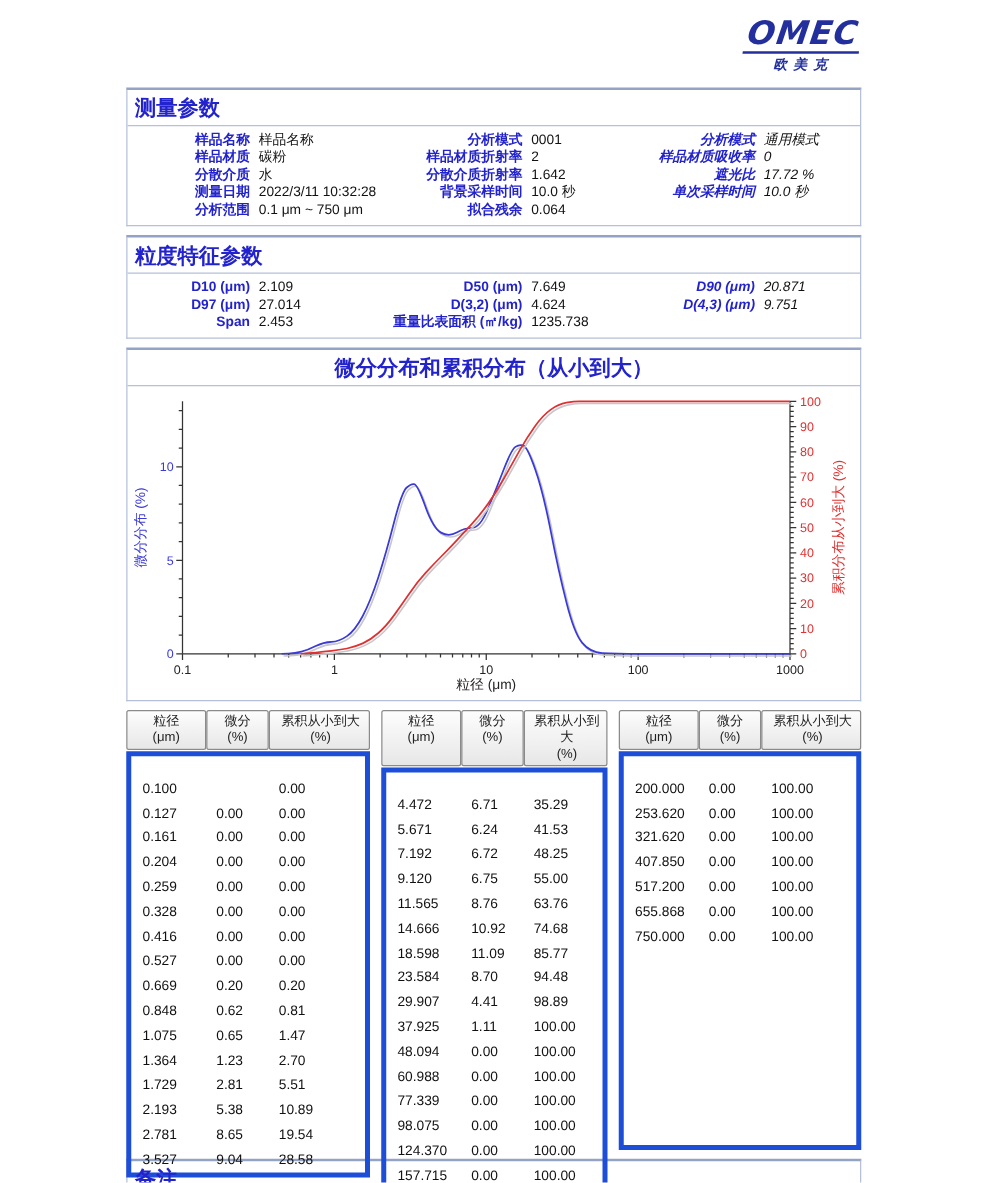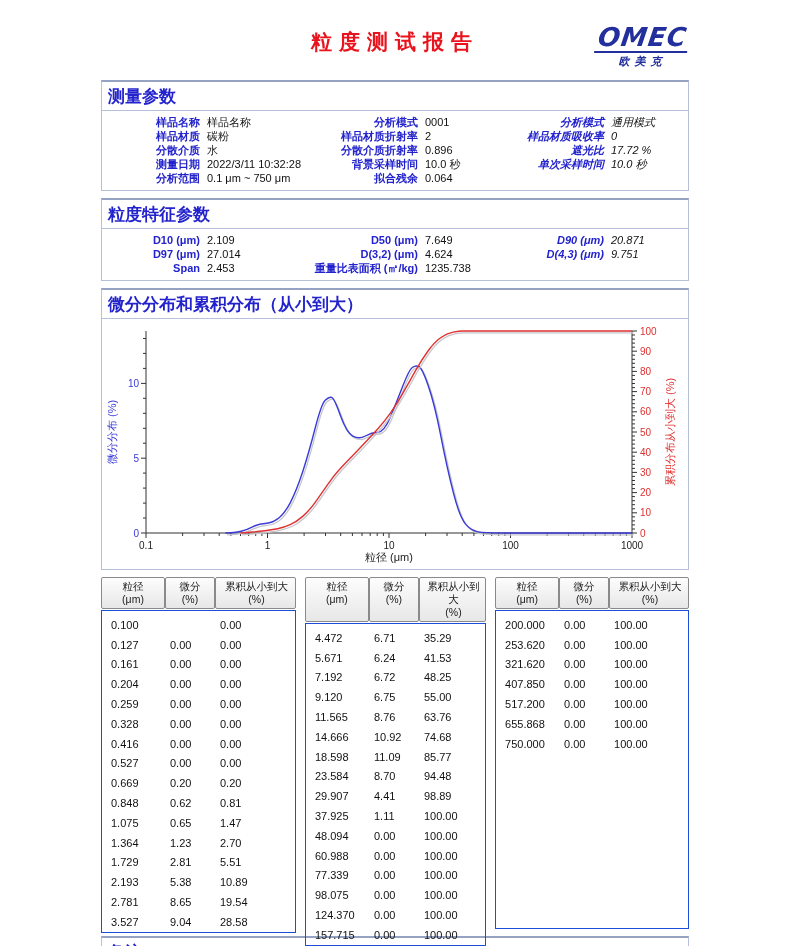--- a/index.html
+++ b/index.html
@@ -9,21 +9,21 @@
   
   .titlebar{position:relative;height:52px;}
   .report-title{color:#e8131c;font-size:21px;letter-spacing:7px;text-align:center;margin:10px 0 0;font-weight:bold;}
   .logo{position:absolute;right:0;top:-4px;text-align:center;color:#232f9c;}
   .logo-main{display:inline-block;font-family:"DejaVu Sans",sans-serif;font-style:italic;font-weight:900;font-size:26px;line-height:1;letter-spacing:1px;transform:skewX(-8deg);border-bottom:2px solid #232f9c;padding:0 2px 1px;}
   .logo-sub{font-size:11px;font-weight:bold;letter-spacing:5px;margin-top:1px;font-style:italic;}
 
   
   .sect{border:1px solid #b6c0da;border-top:2px solid #94a2c4;margin-bottom:7px;background:#fff;}
   .sect-h{padding:3px 6px 2px;border-bottom:1px solid #b6c0da;color:#2323cd;font-weight:bold;font-size:17px;}
-  .sect-h.center{text-align:left;}
+  .sect-h.center{text-align:center;}
 
   
   .params{padding:4px 6px 5px;}
   .prow{display:flex;}
   .pcell{display:flex;align-items:baseline;}
   .pcell.c1{width:196px;}.pcell.c2{width:194px;}.pcell.c3{width:190px;font-style:italic;}
   .plabel{color:#2323cd;font-weight:bold;font-size:11px;text-align:right;white-space:nowrap;line-height:14px;flex:none;}
   .c1 .plabel{width:92px;}.c2 .plabel{width:116px;}.c3 .plabel{width:110px;}
   .pvalue{font-size:11px;margin-left:7px;white-space:nowrap;line-height:14px;color:#111;}
 
@@ -32,37 +32,36 @@
 
   
   .tables-row{display:flex;gap:9px;margin-bottom:7px;height:352px;}
   .tgroup{display:flex;flex-direction:column;}
   .tg0{width:197px;}.tg1{width:183px;}.tg2{width:196px;}
   .thead{display:flex;}
   .th{background:linear-gradient(#fdfdfd,#e7e7e7);border:1px solid #8a8a8a;border-radius:2px;font-size:10.5px;color:#222;padding:2px 3px;line-height:13px;}
   .th.h0{flex:0 0 56px;text-align:center;}
   .th.h1{flex:0 0 42px;text-align:center;}
   .th.h2{flex:1;text-align:center;padding-left:5px;}
-  .tbody{border:1px solid #1d4ed8;flex:1;padding-top:4px;margin-top:1px;}
+  .tbody{border:4px solid #1d4ed8;flex:1;padding-top:16px;margin-top:1px;}
   .trow{display:flex;height:19.8px;align-items:center;}
   .td{font-size:11px;color:#111;white-space:nowrap;}
   .td.d0{flex:0 0 58px;padding-left:9px;}
   .td.d1{flex:0 0 44px;padding-left:1px;}
   .td.d2{flex:1;padding-left:6px;}
 
   
   .remarks{height:30px;}
 </style>
 </head>
 <body>
 
 <div class="page">
 
   <div class="titlebar">
-    <div class="report-title">粒度测试报告</div>
     <div class="logo">
       <span class="logo-main">OMEC</span>
       <div class="logo-sub">欧美克</div>
     </div>
   </div>
 
   <div class="sect">
     <div class="sect-h">测量参数</div>
     <div class="params" id="measure-params">
         <div class="prow">
@@ -93,21 +92,21 @@
             <span class="pvalue">0</span>
           </div>
         </div>
         <div class="prow">
           <div class="pcell c1">
             <span class="plabel">分散介质</span>
             <span class="pvalue">水</span>
           </div>
           <div class="pcell c2">
             <span class="plabel">分散介质折射率</span>
-            <span class="pvalue">0.896</span>
+            <span class="pvalue">1.642</span>
           </div>
           <div class="pcell c3">
             <span class="plabel">遮光比</span>
             <span class="pvalue">17.72 %</span>
           </div>
         </div>
         <div class="prow">
           <div class="pcell c1">
             <span class="plabel">测量日期</span>
             <span class="pvalue">2022/3/11 10:32:28</span>

